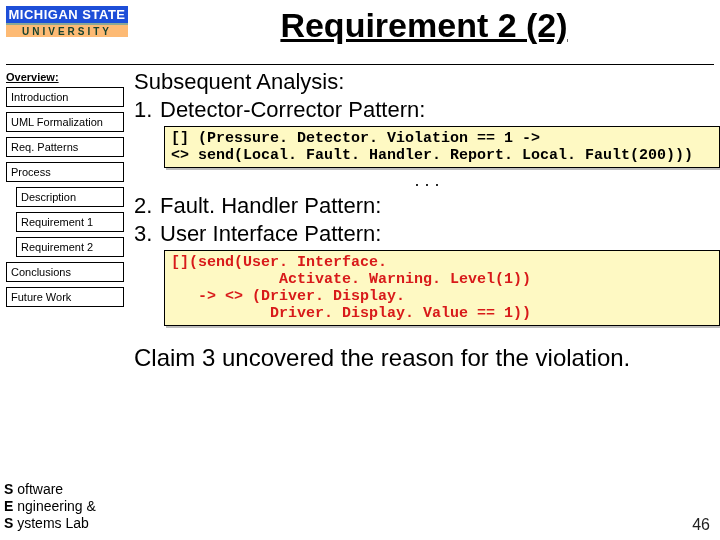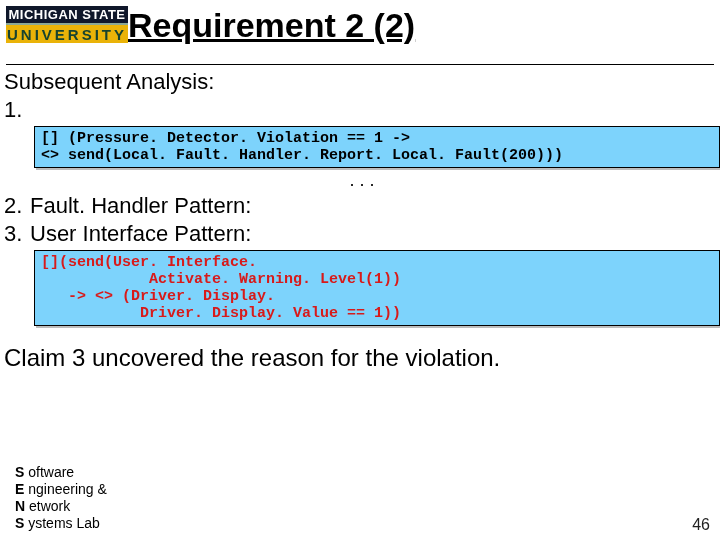--- a/index.html
+++ b/index.html
@@ -1,36 +1,36 @@
 <!DOCTYPE html>
 <html><head>
 <meta charset="utf-8">
 <style>
   * { margin: 0; padding: 0; box-sizing: border-box; }
   html, body { width: 720px; height: 540px; font-family: Arial, Helvetica, sans-serif; background: #fff; overflow: hidden; }
   .slide { width: 720px; height: 540px; position: relative; }
   .header { height: 64px; display: flex; align-items: flex-start; }
   .logo { width: 122px; height: 42px; margin: 6px 0 0 6px; display: flex; flex-direction: column; }
-  .logo-top { background: #0f172a; color: #fff; font-family: "Trebuchet MS", sans-serif; font-weight: 700; font-size: 13px; letter-spacing: 0.5px; text-align: center; padding: 2px 2px 1px 2px; line-height: 14px; }
-  .logo-bot { background: #eab308; color: #17432f; font-family: "Trebuchet MS", sans-serif; font-weight: 700; font-size: 15px; letter-spacing: 3px; text-align: center; padding: 1px 0 0 0; border-top: 2px solid #8aa896; }
-  .title { flex: 1; text-align: left; font-size: 34px; font-weight: 700; text-decoration: underline; padding-top: 6px; }
+  .logo-top { background: #1d4ed8; color: #fff; font-family: "Trebuchet MS", sans-serif; font-weight: 700; font-size: 13px; letter-spacing: 0.5px; text-align: center; padding: 2px 2px 1px 2px; line-height: 14px; }
+  .logo-bot { background: #fdba74; color: #17432f; font-family: "Trebuchet MS", sans-serif; font-weight: 700; font-size: 10px; letter-spacing: 3px; text-align: center; padding: 1px 0 0 0; border-top: 2px solid #8aa896; }
+  .title { flex: 1; text-align: center; font-size: 34px; font-weight: 700; text-decoration: underline; padding-top: 6px; }
   .hr { border: none; border-top: 1px solid #000; margin: 0 6px 0 6px; }
   .body { display: flex; height: calc(540px - 64px - 4px); }
   .sidebar { width: 130px; padding: 6px 6px 0 6px; font-size: 11px; }
   .sidebar-title { font-weight: 700; text-decoration: underline; margin-bottom: 4px; }
   .nav-item { border: 1px solid #000; padding: 3px 4px; margin-bottom: 5px; background: #fff; }
   .sub { margin-left: 10px; }
-  .lab { position: absolute; left: 15px; bottom: 8px; font-size: 14px; line-height: 17px; margin-top: 12px; }
+  .lab { position: absolute; left: 4px; bottom: 8px; font-size: 14px; line-height: 17px; margin-top: 12px; }
   .lab b { font-weight: 700; }
   .content { flex: 1; padding: 4px 0 0 4px; font-size: 20px; }
   .lead { font-size: 22px; margin-bottom: 2px; }
   .item-row { display: flex; align-items: baseline; margin-top: 2px; }
   .num { width: 26px; font-size: 22px; }
   .pat { font-size: 22px; }
-  .codebox { border: 1px solid #000; background: #7dd3fc; font-family: "Courier New", monospace; font-weight: 700; font-size: 15px; line-height: 17px; padding: 3px 6px; margin: 3px 0 2px 30px; white-space: pre; box-shadow: 2px 2px 0 #bdbdbd; }
+  .codebox { border: 1px solid #000; background: #fef9c3; font-family: "Courier New", monospace; font-weight: 700; font-size: 15px; line-height: 17px; padding: 3px 6px; margin: 3px 0 2px 30px; white-space: pre; box-shadow: 2px 2px 0 #bdbdbd; }
   .dots { text-align: center; font-size: 18px; margin: 0 0 2px 0; }
   .claim { font-size: 24px; margin-top: 18px; }
   .pagenum { position: absolute; right: 10px; bottom: 6px; font-size: 16px; color: #222; }
   .blue { color: #0a2bd6; }
   .red  { color: #d81a1a; }
 </style>
 </head>
 <body>
 
 <div class="slide">
@@ -38,26 +38,39 @@
   <div class="header">
     <div class="logo">
       <div class="logo-top">MICHIGAN STATE</div>
       <div class="logo-bot">UNIVERSITY</div>
     </div>
     <div class="title">Requirement 2 (2)</div>
   </div>
   <hr class="hr">
 
   <div class="body">
+    <div class="sidebar">
+      <div class="sidebar-title">Overview:</div>
+      <div class="nav-item">Introduction</div>
+      <div class="nav-item">UML Formalization</div>
+      <div class="nav-item">Req. Patterns</div>
+      <div class="nav-item">Process</div>
+      <div class="nav-item sub">Description</div>
+      <div class="nav-item sub">Requirement 1</div>
+      <div class="nav-item sub">Requirement 2</div>
+      <div class="nav-item">Conclusions</div>
+      <div class="nav-item">Future Work</div>
+    </div>
 
     <div class="content">
       <div class="lead">Subsequent Analysis:</div>
 
       <div class="item-row">
         <div class="num">1.</div>
+        <div class="pat">Detector-Corrector Pattern:</div>
       </div>
       <div class="codebox">[] (Pressure. Detector. Violation == 1 -&gt;
 &lt;&gt; send(Local. Fault. Handler. Report. Local. Fault(200)))</div>
       <div class="dots">. . .</div>
 
       <div class="item-row">
         <div class="num">2.</div>
         <div class="pat">Fault. Handler Pattern:</div>
       </div>
 
@@ -70,18 +83,17 @@
    -&gt; &lt;&gt; (Driver. Display.
            Driver. Display. Value == 1))</div>
 
       <div class="claim">Claim 3 uncovered the reason for the violation.</div>
     </div>
   </div>
 
   <div class="lab">
     <div><b>S</b> oftware</div>
     <div><b>E</b> ngineering &amp;</div>
-    <div><b>N</b> etwork</div>
     <div><b>S</b> ystems Lab</div>
   </div>
 
   <div class="pagenum">46</div>
 </div>
 
 </body></html>

